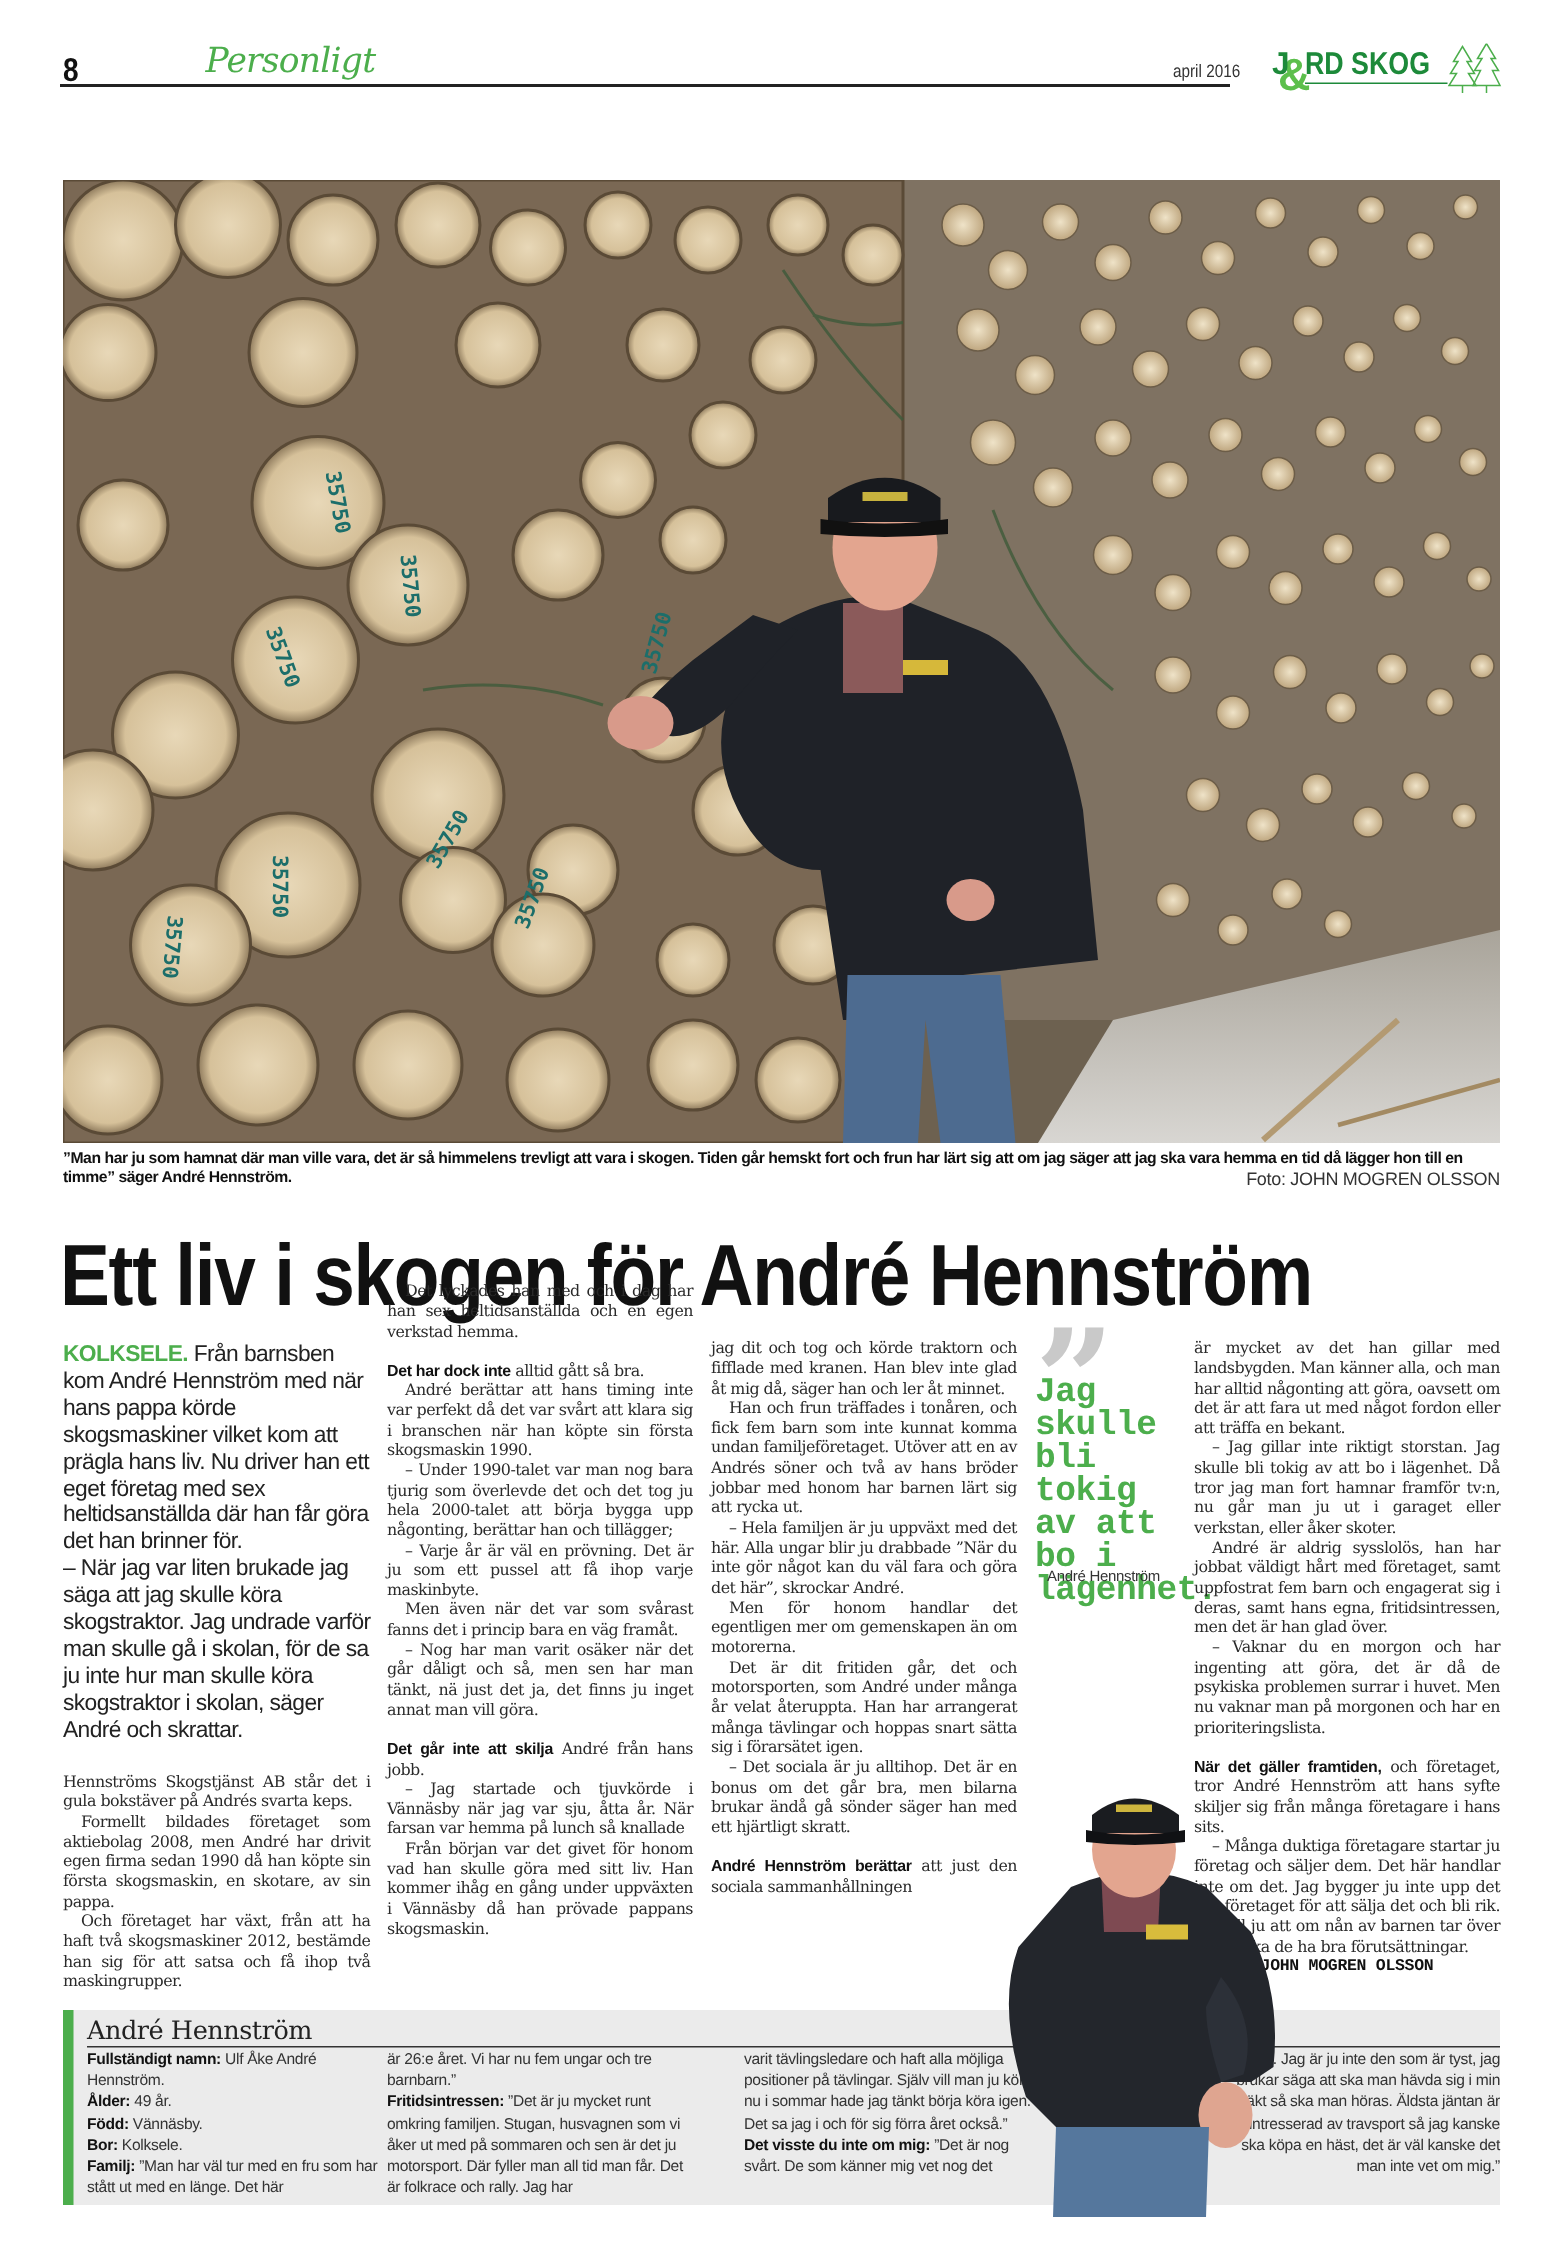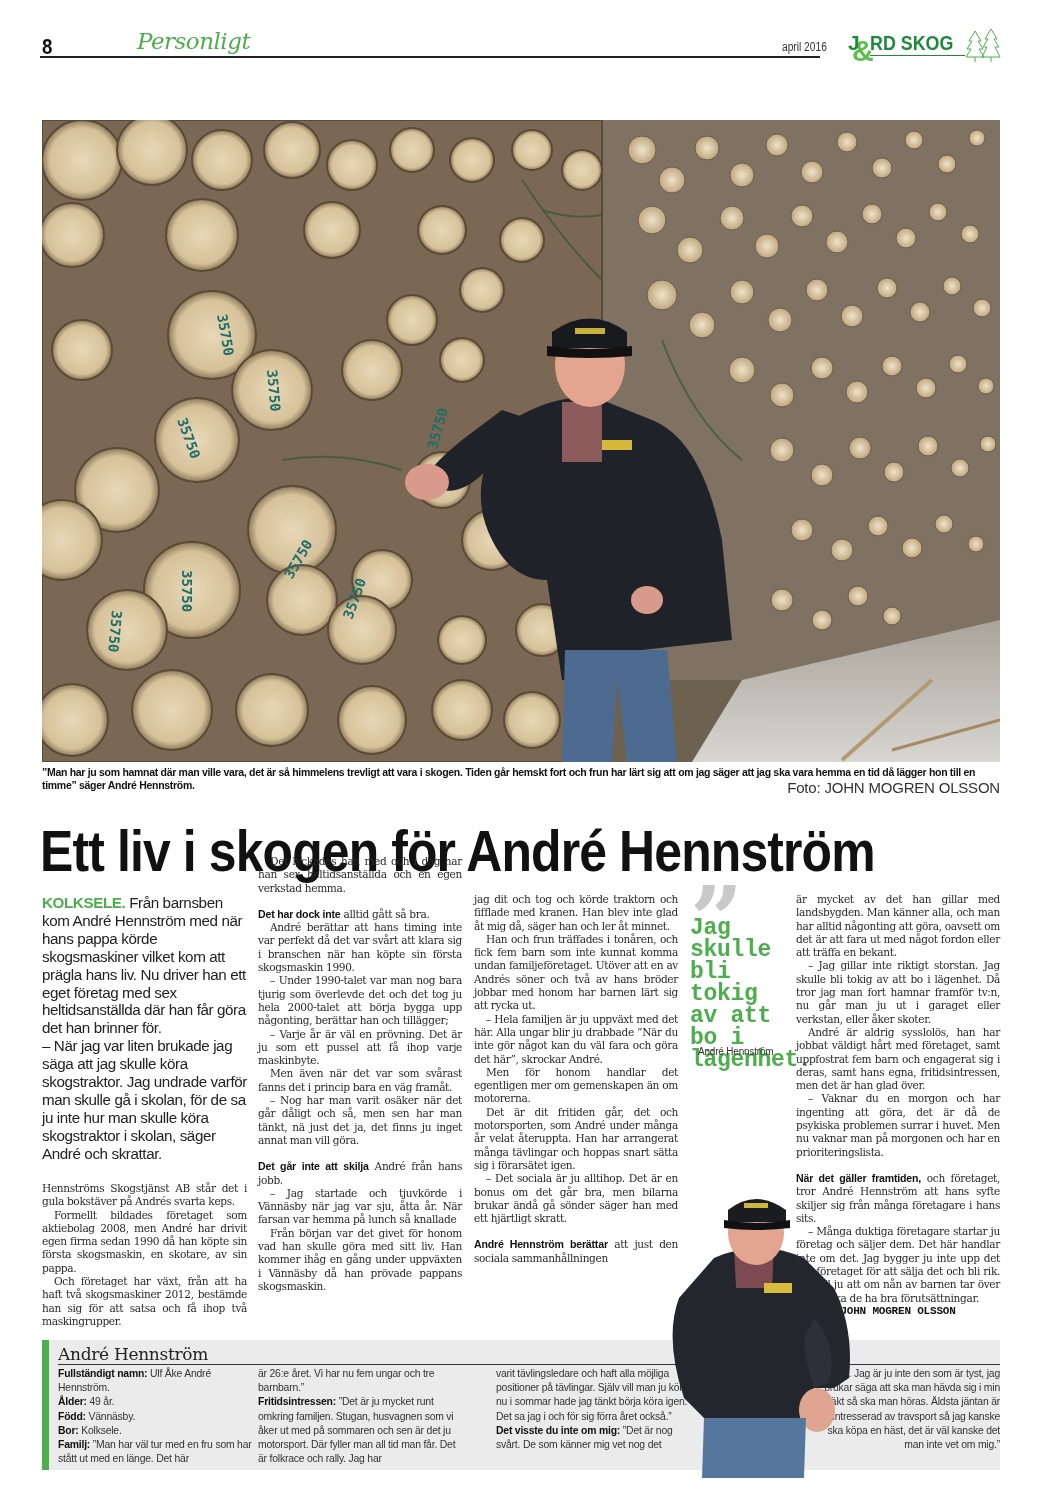--- a/index.html
+++ b/index.html
@@ -17,21 +17,21 @@
   .logo-amp { position: absolute; left: 4px; top: 6px; font-family: "Liberation Sans", sans-serif; font-weight: bold; font-size: 30px; color: #5cbf4c; }
   .logo-text { position: absolute; left: 22px; top: 3px; font-family: "Liberation Sans", sans-serif; font-weight: bold; font-size: 21px; color: #1d8a3a; transform: scaleX(0.85); transform-origin: left; }
   .logo-line { position: absolute; left: 22px; top: 27px; width: 95px; height: 1px; background: #1d8a3a; }
   .logo-trees { position: absolute; left: 117px; top: 1px; width: 38px; height: 34px; }
 
   
   .photo { position: absolute; left: 42px; top: 120px; width: 958px; height: 642px; overflow: hidden; background: #8d7f6a; }
   .photo svg { display: block; }
 
   .caption { position: absolute; left: 42px; top: 766px; width: 958px; font-family: "Liberation Sans", sans-serif; font-weight: bold; font-size: 10.5px; line-height: 13px; color: #111; letter-spacing: -0.3px; }
-  .credit { position: absolute; right: 42px; top: 779px; font-family: "Liberation Sans", sans-serif; font-size: 15px; color: #333; letter-spacing: -0.2px; }
+  .credit { position: absolute; right: 42px; top: 779px; font-family: "Liberation Sans", sans-serif; font-size: 12px; color: #333; letter-spacing: -0.2px; }
 
   
   .headline { position: absolute; left: 40px; top: 818px; width: 962px; font-family: "Liberation Sans", sans-serif; font-weight: bold; font-size: 58px; line-height: 66px; color: #111; letter-spacing: -1px; white-space: nowrap; transform: scaleX(0.86); transform-origin: left; }
 
   
   .col { position: absolute; font-family: "DejaVu Serif", serif; font-size: 10.6px; line-height: 13.3px; color: #2a2a2a; text-align: justify; letter-spacing: -0.35px; }
   .col p { text-indent: 12px; }
   .col p.ni { text-indent: 0; }
   .col p.gap { margin-top: 13px; text-indent: 0; }
   .col b.lead { font-family: "Liberation Sans", sans-serif; font-weight: bold; color: #111; letter-spacing: -0.2px; }

